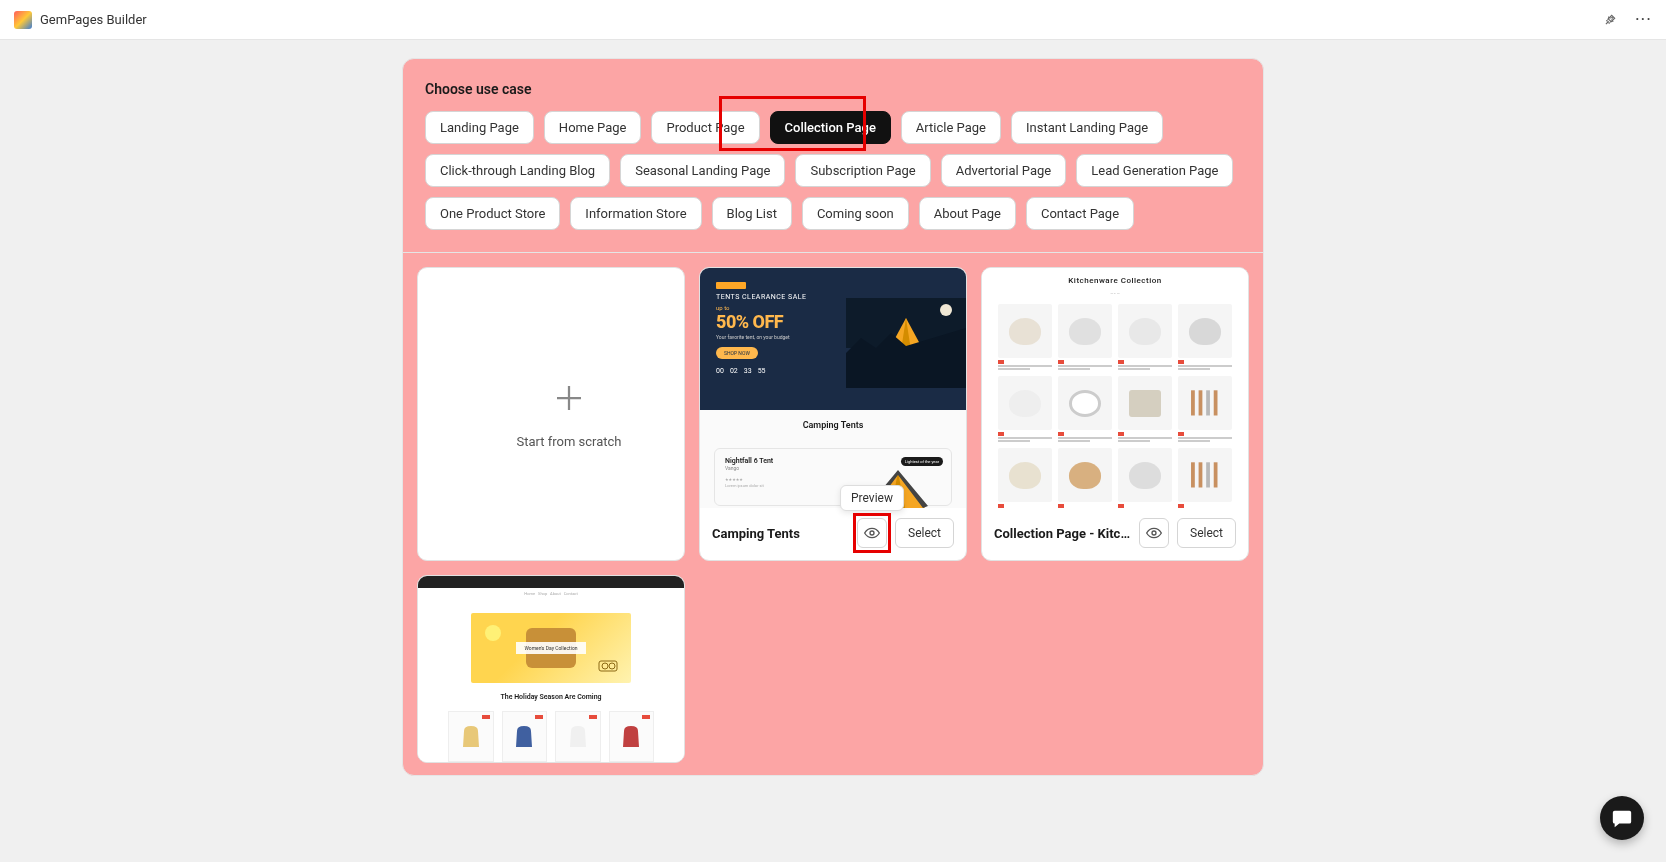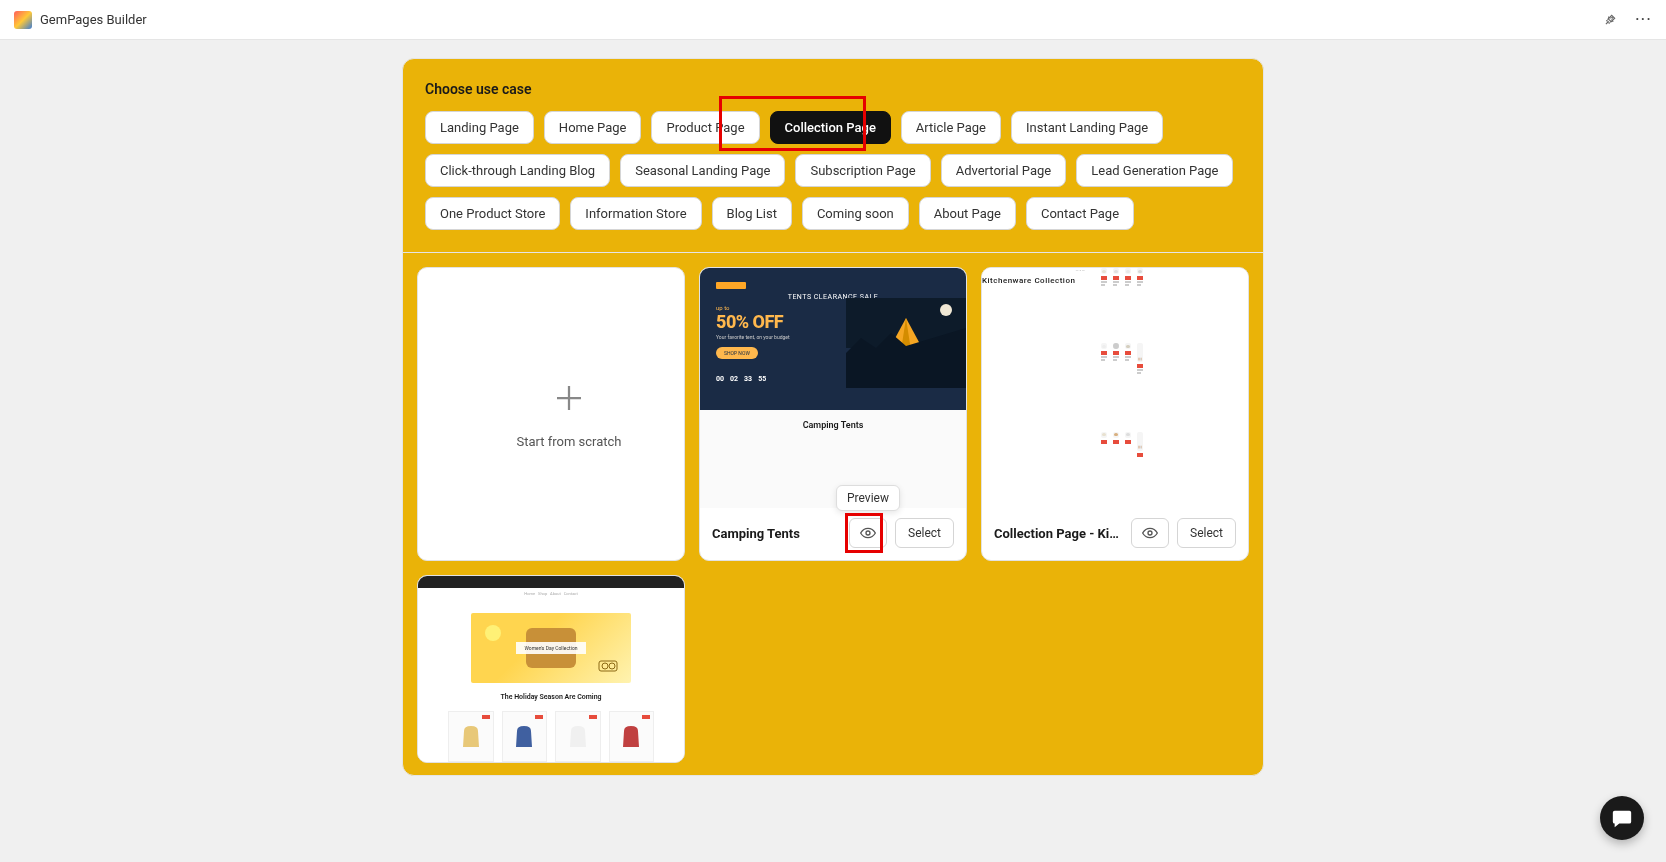--- a/index.html
+++ b/index.html
@@ -108,21 +108,21 @@
     .search-icon {
       position: absolute;
       left: 10px;
       top: 50%;
       transform: translateY(-50%);
       width: 14px;
       height: 14px;
       color: #888;
     }
     .content-card {
-      background: #eab308;
+      background: #fca5a5;
       border-radius: 12px;
       border: 1px solid #e5e5e5;
       padding: 0 0 12px 0;
     }
     .use-case-section {
       padding: 22px 22px 0 22px;
       border-bottom: 1px solid #e5e5e5;
     }
     .section-label {
       font-size: 14px;
@@ -212,21 +212,21 @@
     .template-name {
       flex: 1;
       font-size: 13px;
       font-weight: 700;
       color: #1a1a1a;
       white-space: nowrap;
       overflow: hidden;
       text-overflow: ellipsis;
     }
     .btn-eye {
-      width: 38px;
+      width: 30px;
       height: 30px;
       border: 1px solid #d5d5d5;
       border-radius: 6px;
       display: flex;
       align-items: center;
       justify-content: center;
       cursor: pointer;
       background: #fff;
       position: relative;
     }
@@ -280,21 +280,20 @@
       width: 30px;
       height: 7px;
       background: #ffa726;
       border-radius: 1px;
       margin-bottom: 4px;
     }
     .tc-hero-sub {
       font-size: 7px;
       color: #fff;
       letter-spacing: 0.5px;
-      text-align: center;
     }
     .tc-hero-upto {
       font-size: 6px;
       color: #ffb84d;
       margin-top: 3px;
     }
     .tc-hero-big {
       font-size: 18px;
       font-weight: 800;
       color: #ffb84d;
@@ -310,22 +309,21 @@
       background: #ffb84d;
       color: #1a2b45;
       font-size: 5px;
       padding: 3px 8px;
       border-radius: 8px;
       margin-top: 6px;
     }
     .tc-timer {
       display: flex;
       gap: 6px;
-      margin-top: 16px;
-      font-weight: bold;
+      margin-top: 8px;
     }
     .tc-timer span {
       font-size: 7px;
       color: #fff;
     }
     .tc-tent-img {
       position: absolute;
       right: 0;
       top: 30px;
       width: 120px;
@@ -377,21 +375,21 @@
       position: absolute;
       right: 18px;
       bottom: -5px;
       width: 70px;
       height: 40px;
     }
     
     .thumb-kitchen {
       background: #fff;
       display: flex;
-      flex-direction: row;
+      flex-direction: column;
     }
     .tk-top {
       height: 14px;
       background: #777;
     }
     .tk-title {
       text-align: center;
       font-size: 8px;
       font-weight: 500;
       padding: 8px 0 6px;
@@ -606,20 +604,31 @@
                 <circle cx="100" cy="12" r="6" fill="#f0e8d5"></circle>
                 <polygon points="60,20 25,85 95,85" fill="#f5a623"></polygon>
                 <polygon points="60,20 50,85 70,85" fill="#d48c00"></polygon>
                 <ellipse cx="60" cy="82" rx="45" ry="4" fill="rgba(0,0,0,0.2)"></ellipse>
                 <polygon points="0,55 15,40 30,50 45,35 60,48 120,30 120,90 0,90" fill="#0a1624"></polygon>
               </svg>
             </div>
             <div class="tc-section">
                 <div class="tc-section-title">Camping Tents</div>
               </div>
+            <div class="tc-product">
+              <div class="tc-product-name">Nightfall 6 Tent</div>
+              <div class="tc-product-sub">Vango</div>
+              <div class="tc-badge">Lightest of the year</div>
+              <div class="tc-bottom-blurb">★★★★★<br>Lorem ipsum dolor sit</div>
+              <svg class="tc-small-tent" viewBox="0 0 70 40">
+                <polygon points="35,2 8,38 62,38" fill="#f5a623"></polygon>
+                <polygon points="35,2 28,38 42,38" fill="#d48c00"></polygon>
+                <polygon points="5,36 35,0 65,36 60,38 35,5 10,38" fill="#444"></polygon>
+              </svg>
+            </div>
           </div>
           <div class="template-footer">
             <div class="template-name">Camping Tents</div>
             <div class="btn-eye">
               <svg width="16" height="16" viewBox="0 0 24 24" fill="none" stroke="#555" stroke-width="2">
                   <path d="M1 12s4-7 11-7 11 7 11 7-4 7-11 7S1 12 1 12z"></path>
                   <circle cx="12" cy="12" r="3"></circle>
                 </svg>
               <div class="preview-tooltip">Preview</div>
               <div class="highlight-eye"></div>

